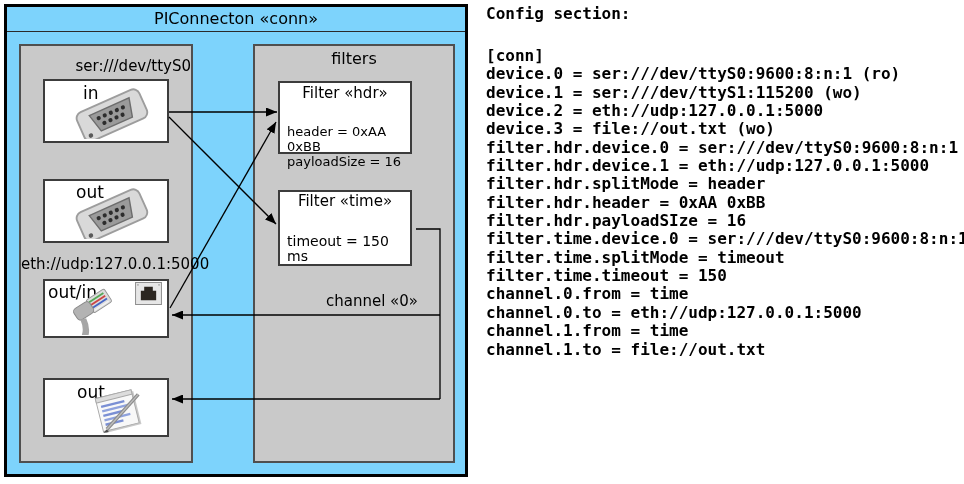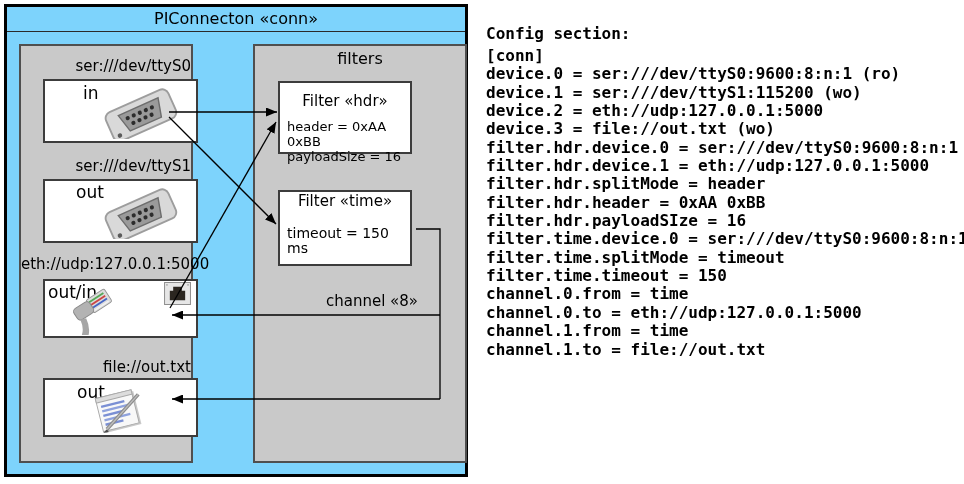--- a/index.html
+++ b/index.html
@@ -7,38 +7,38 @@
            font-family:"DejaVu Sans", sans-serif; color:#000; overflow:hidden; }
 
   
   .outer { position:absolute; left:4px; top:4px; width:458px; height:467px;
            border:3px solid #000; background:#7dd3fc; }
   .outer-title { position:absolute; left:0; top:0; width:100%; height:24px; line-height:24px;
                  text-align:center; font-size:16px; border-bottom:1px solid #2a2a2a; }
 
   .container-box { position:absolute; background:#c9c9c9; border:2px solid #4f4f4f; }
   .devices-group { left:12px; top:37px; width:170px; height:415px; }
-  .filters-group { left:246px; top:37px; width:198px; height:415px;padding-left:12px; }
+  .filters-group { left:246px; top:37px; width:198px; height:415px; }
   .filters-title { position:absolute; top:3px; left:0; width:100%; text-align:center; font-size:16px; }
 
   .dev-label { position:absolute; left:0; width:100%; text-align:right; font-size:15px; }
-  .dev-box { position:absolute; left:22px; width:122px; background:#fff; border:2px solid #3c3c3c;padding-left:29px; }
+  .dev-box { position:absolute; left:22px; width:122px; background:#fff; border:2px solid #3c3c3c; }
   .port { position:absolute; font-size:17px; }
 
   .filter-box { position:absolute; left:23px; width:130px; background:#fff; border:2px solid #3c3c3c; }
-  .filter-title { text-align:center; font-size:15px; margin-top:9px; }
-  .filter-attrs { margin-left:7px; margin-top:9px; font-size:13px; line-height:15px; }
-  .filter-attrs.time { margin-top:16px; font-size:14px; }
+  .filter-title { text-align:center; font-size:15px; margin-top:1px; }
+  .filter-attrs { margin-left:7px; margin-top:22px; font-size:13px; line-height:15px; }
+  .filter-attrs.time { margin-top:24px; font-size:14px; }
 
   .channel-label { position:absolute; width:112px; text-align:right; font-size:15px; }
 
   .overlay { position:absolute; left:0; top:0; z-index:10; pointer-events:none; }
 
   
-  .config-heading { position:absolute; left:486px; top:24px;
+  .config-heading { position:absolute; left:486px; top:4px;
                     font-family:"DejaVu Sans Mono", monospace; font-weight:bold; font-size:16px; }
   .config-lines { position:absolute; left:486px; top:47px;
                   font-family:"DejaVu Sans Mono", monospace; font-weight:bold; font-size:16px; }
   .config-line { height:18.35px; line-height:18.35px; white-space:pre; }
 
   .imgholder { position:absolute; }
 </style>
 </head>
 <body>
 
@@ -102,40 +102,38 @@
 
     <div class="container-box devices-group">
       <div class="dev-label" style="top:11px">ser:///dev/ttyS0</div>
       <div class="dev-box" style="top:33px; height:60px">
         <div class="port" style="left:38px; top:2px">in</div>
         <svg class="imgholder" style="right:2px; bottom:2px" width="104" height="52">
             <use href="#sym-serial"></use>
           </svg>
       </div>
 
-      <div class="dev-label" style="top:111px">ser:///dev/ttyS1</div>
       <div class="dev-box" style="top:133px; height:60px">
         <div class="port" style="left:31px; top:1px">out</div>
         <svg class="imgholder" style="right:2px; bottom:2px" width="104" height="52">
             <use href="#sym-serial"></use>
           </svg>
       </div>
 
       <div class="dev-label" style="top:209px">eth://udp:127.0.0.1:5000</div>
       <div class="dev-box" style="top:233px; height:55px">
         <div class="port" style="left:3px; top:1px">out/in</div>
         <svg class="imgholder" style="right:5px; top:1px" width="27" height="23">
             <use href="#sym-jack"></use>
           </svg>
         <svg class="imgholder" style="left:18px; top:7px" width="60" height="47">
             <use href="#sym-ethcable"></use>
           </svg>
       </div>
 
-      <div class="dev-label" style="top:312px">file://out.txt</div>
       <div class="dev-box" style="top:332px; height:55px">
         <div class="port" style="left:32px; top:2px">out</div>
         <svg class="imgholder" style="left:42px; top:7px" width="62" height="46">
             <use href="#sym-notepad"></use>
           </svg>
       </div>
     </div>
 
     <div class="container-box filters-group">
       <div class="filters-title">filters</div>
@@ -149,21 +147,21 @@
       </div>
 
       <div class="filter-box" style="top:144px; height:72px">
         <div class="filter-title" style="margin-top:0">Filter «time»</div>
         <div class="filter-attrs time">
           <div>timeout = 150 ms</div>
         </div>
       </div>
     </div>
 
-    <div class="channel-label" style="left:299px; top:285px">channel «8»</div>
+    <div class="channel-label" style="left:299px; top:285px">channel «0»</div>
   </div>
 
   <svg class="overlay" width="964" height="484">
     <defs>
       <marker id="arr" markerUnits="userSpaceOnUse" markerWidth="12" markerHeight="9" refX="11" refY="4.5" orient="auto">
         <path d="M0,0 L11,4.5 L0,9 Z" fill="#000"></path>
       </marker>
     </defs>
     <g stroke="#000" stroke-width="1.3" fill="none">
       <line x1="169" y1="112" x2="277" y2="112" marker-end="url(#arr)"></line>

